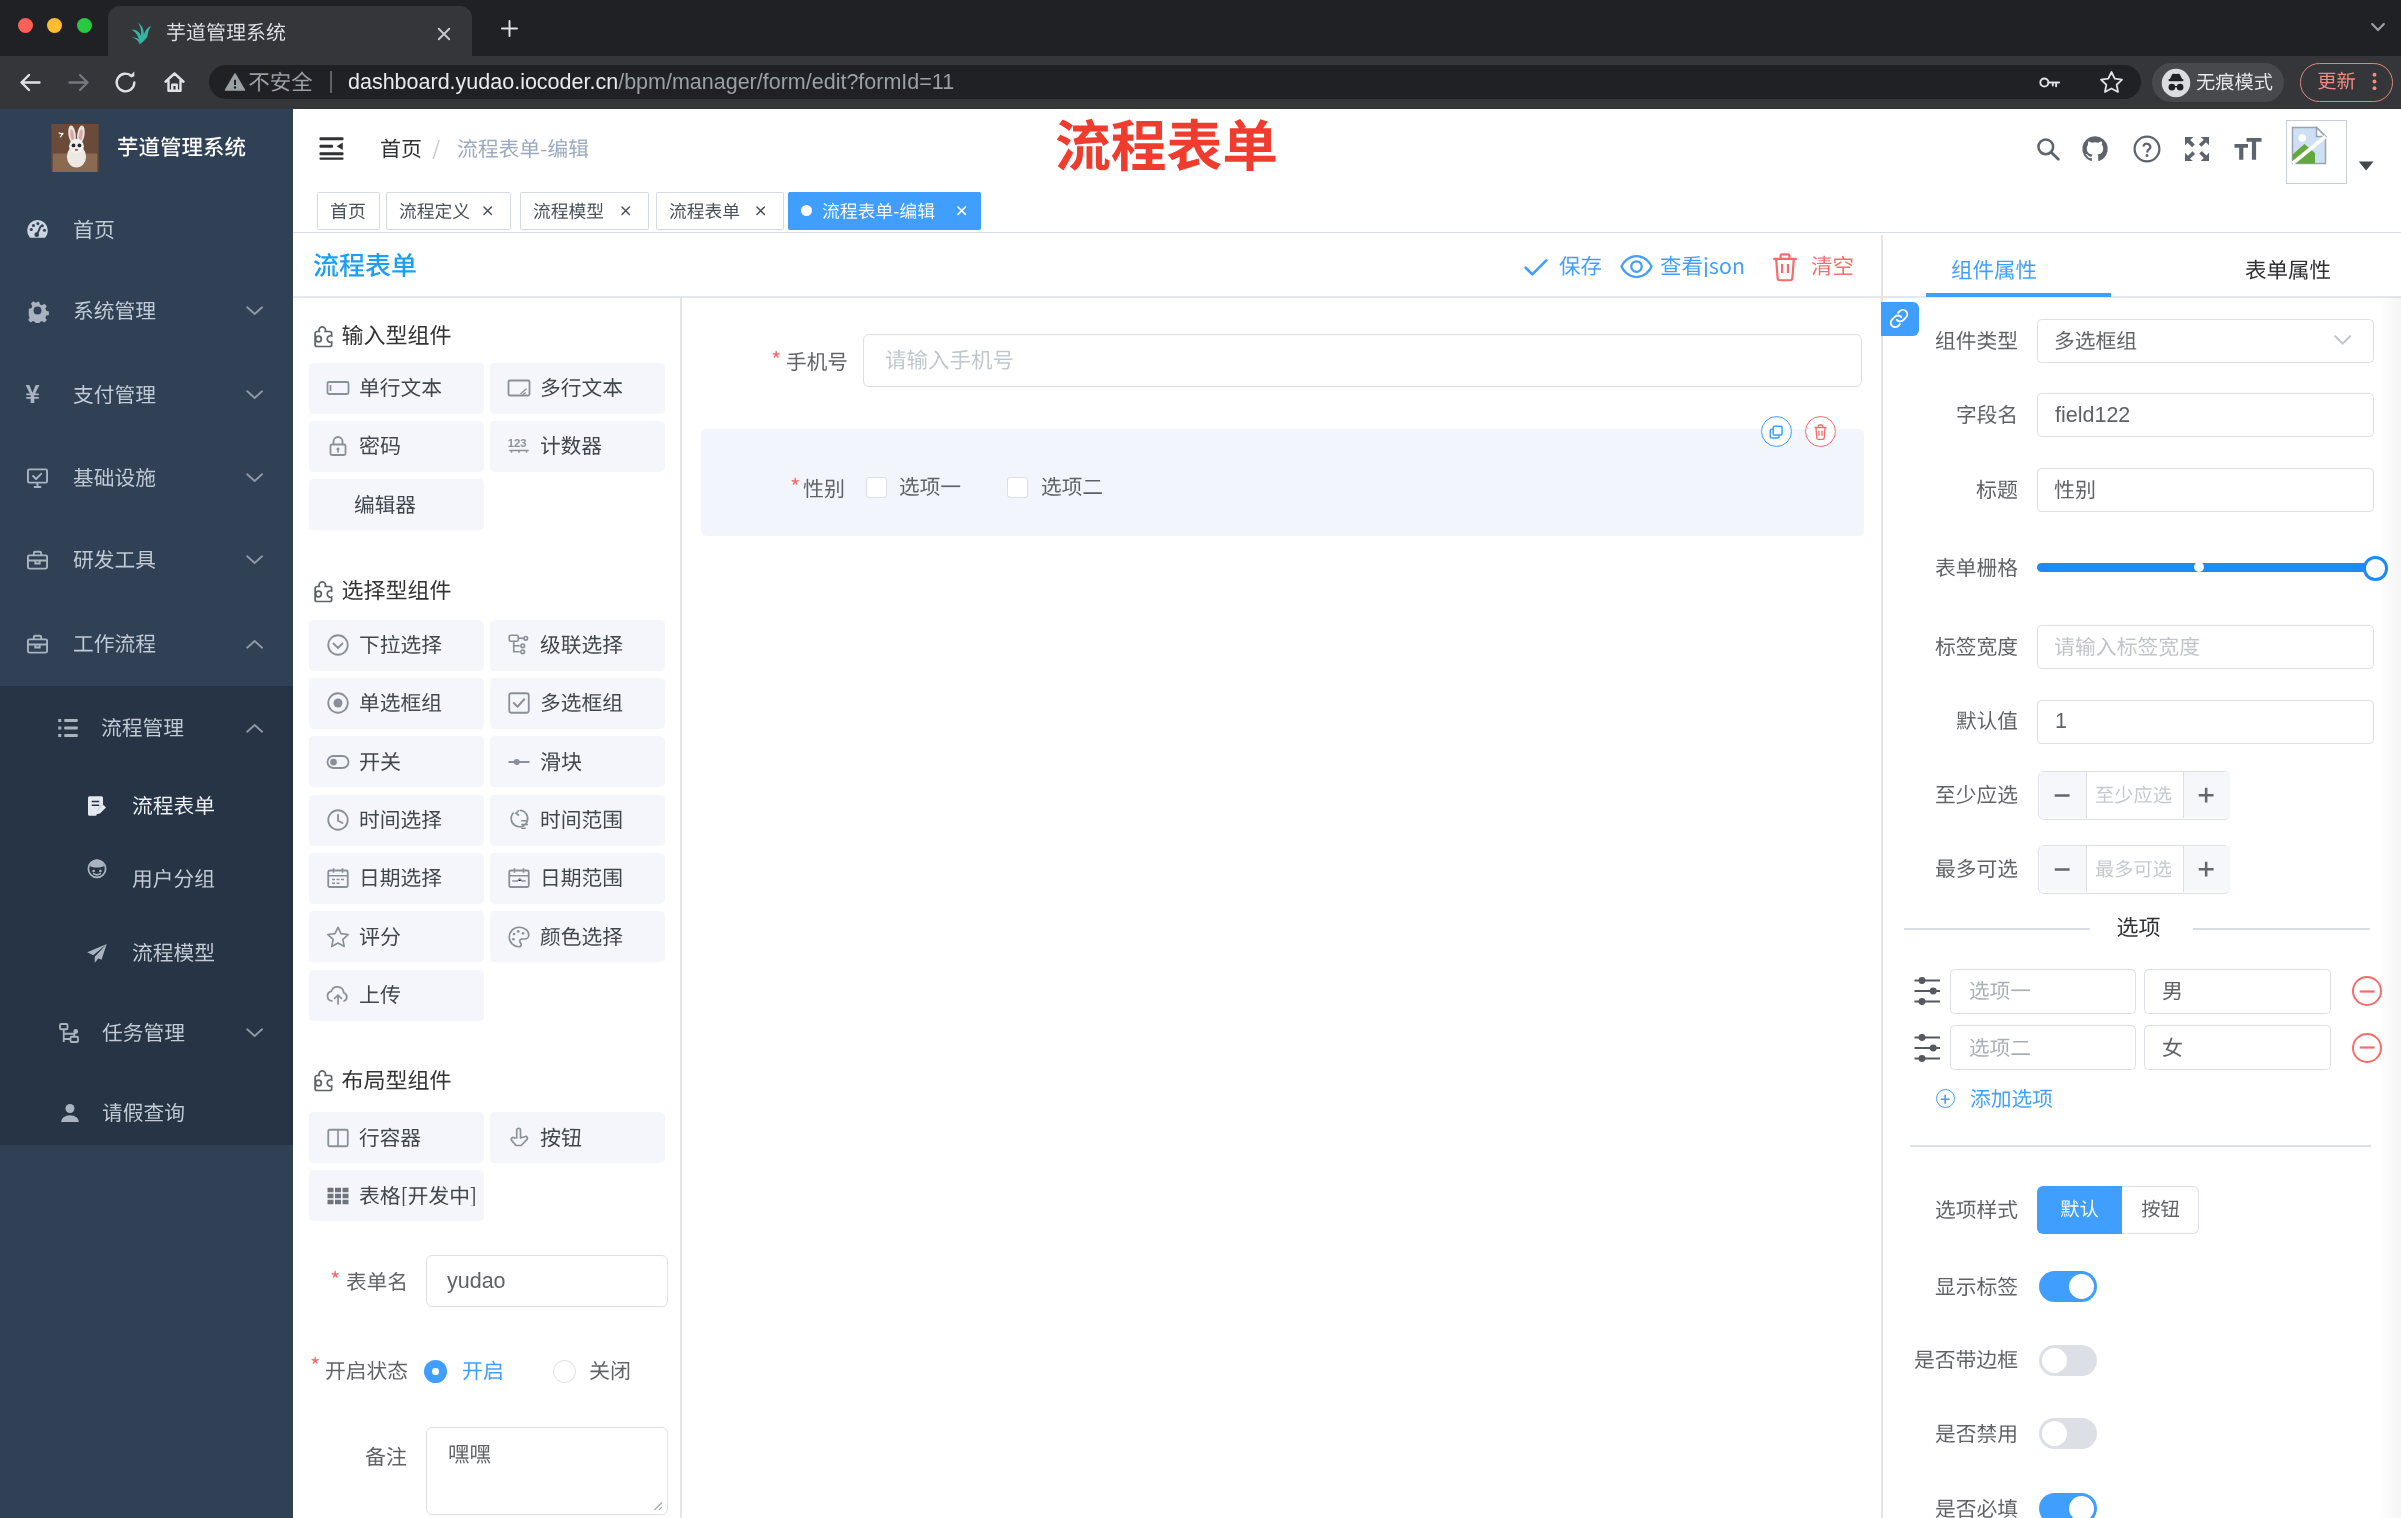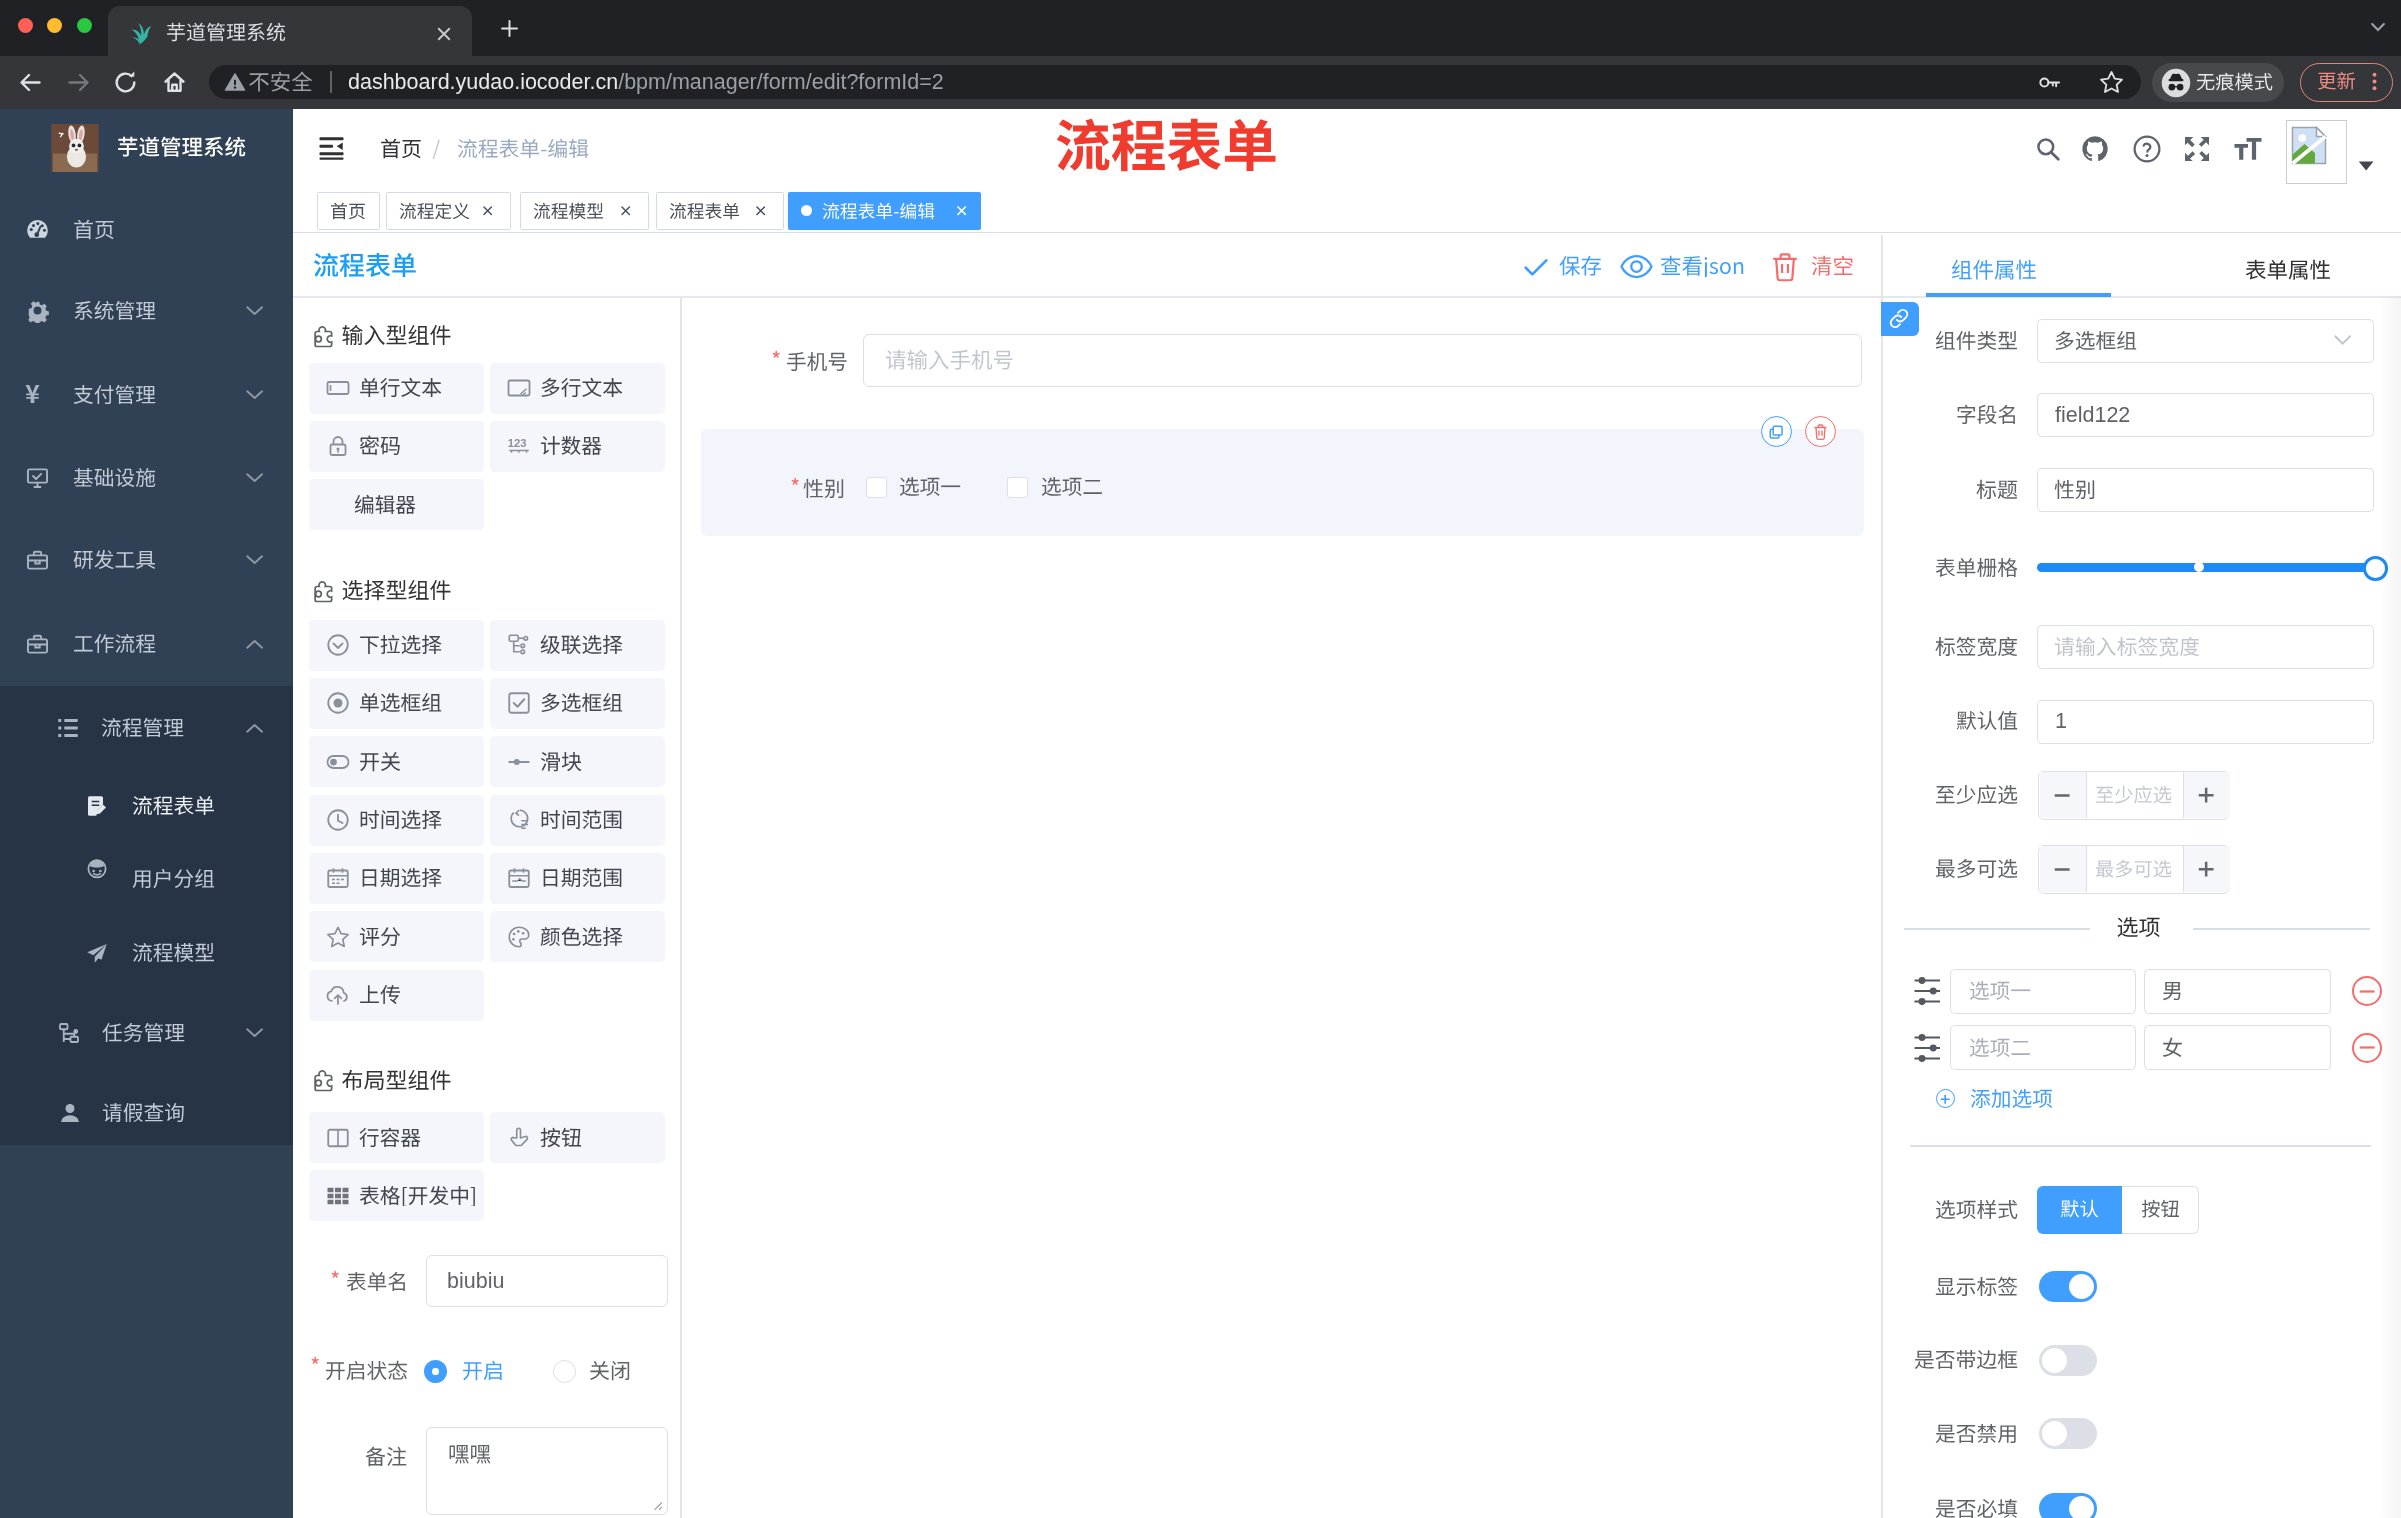--- a/index.html
+++ b/index.html
@@ -229,21 +229,21 @@
 <div style="position:absolute;left:248px;top:71px">
     <svg style="" width="65" height="21.5" viewBox="0 0 87 29">
       <g transform="translate(0,25.5) scale(0.029,-0.029)" fill="#9aa0a6">
         <use href="#g6"></use>
         <use href="#g7" x="1000"></use>
         <use href="#g8" x="2000"></use>
       </g>
     </svg>
   </div>
 <div style="position:absolute;left:330px;top:71px;width:1.5px;height:22px;background:#5f6368"></div>
-<div style="position:absolute;left:348px;top:67px;font:400 21.5px Liberation Sans,sans-serif;color:#e8eaed;letter-spacing:0;white-space:nowrap;line-height:30px">dashboard.yudao.iocoder.cn<span style="color:#9aa0a6">/bpm/manager/form/edit?formId=2</span></div>
+<div style="position:absolute;left:348px;top:67px;font:400 21.5px Liberation Sans,sans-serif;color:#e8eaed;letter-spacing:0;white-space:nowrap;line-height:30px">dashboard.yudao.iocoder.cn<span style="color:#9aa0a6">/bpm/manager/form/edit?formId=11</span></div>
 <svg style="position:absolute;left:2037px;top:70px" width="25" height="25" viewBox="0 0 34 34">
     <g stroke="#dee1e6" stroke-width="2.6" fill="none" stroke-linecap="round">
       <circle cx="10" cy="17" r="5.5"></circle>
       <path d="M15.5 17H30M26 17v5M21.5 17v4"></path>
     </g>
   </svg>
 <svg style="position:absolute;left:2098px;top:69px" width="27" height="27" viewBox="0 0 36 36">
     <path d="M18 4l4.3 8.9 9.7 1.3-7.1 6.8 1.8 9.6L18 26l-8.7 4.6 1.8-9.6L4 14.2l9.7-1.3z" stroke="#dee1e6" stroke-width="2.4" fill="none" stroke-linejoin="round"></path>
   </svg>
 <div style="position:absolute;left:2152px;top:63px;width:132px;height:39px;background:#48494d;border-radius:19.3px"></div>
@@ -1120,21 +1120,21 @@
 <div style="position:absolute;left:346px;top:1271px">
     <svg style="" width="62" height="21" viewBox="0 0 84 28">
       <g transform="translate(0,24.6) scale(0.028,-0.028)" fill="#606266">
         <use href="#g37"></use>
         <use href="#g38" x="1000"></use>
         <use href="#g117" x="2000"></use>
       </g>
     </svg>
   </div>
 <div style="position:absolute;left:426px;top:1255px;width:242px;height:52px;border:1.5px solid #dcdfe6;border-radius:6px;box-sizing:border-box;background:#fff"></div>
-<div style="position:absolute;left:447px;top:1266px;font:400 21.5px Liberation Sans,sans-serif;color:#606266;letter-spacing:0;white-space:nowrap;line-height:30px">biubiu</div>
+<div style="position:absolute;left:447px;top:1266px;font:400 21.5px Liberation Sans,sans-serif;color:#606266;letter-spacing:0;white-space:nowrap;line-height:30px">yudao</div>
 <div style="position:absolute;left:310px;top:1355px">
     <svg style="" width="10.4" height="22" viewBox="0 0 14 30">
       <g transform="translate(0,26.4) scale(0.03,-0.03)" fill="#f56c6c">
         <use href="#g116"></use>
       </g>
     </svg>
   </div>
 <div style="position:absolute;left:325px;top:1360px">
     <svg style="" width="83" height="21" viewBox="0 0 112 28">
       <g transform="translate(0,24.6) scale(0.028,-0.028)" fill="#606266">

